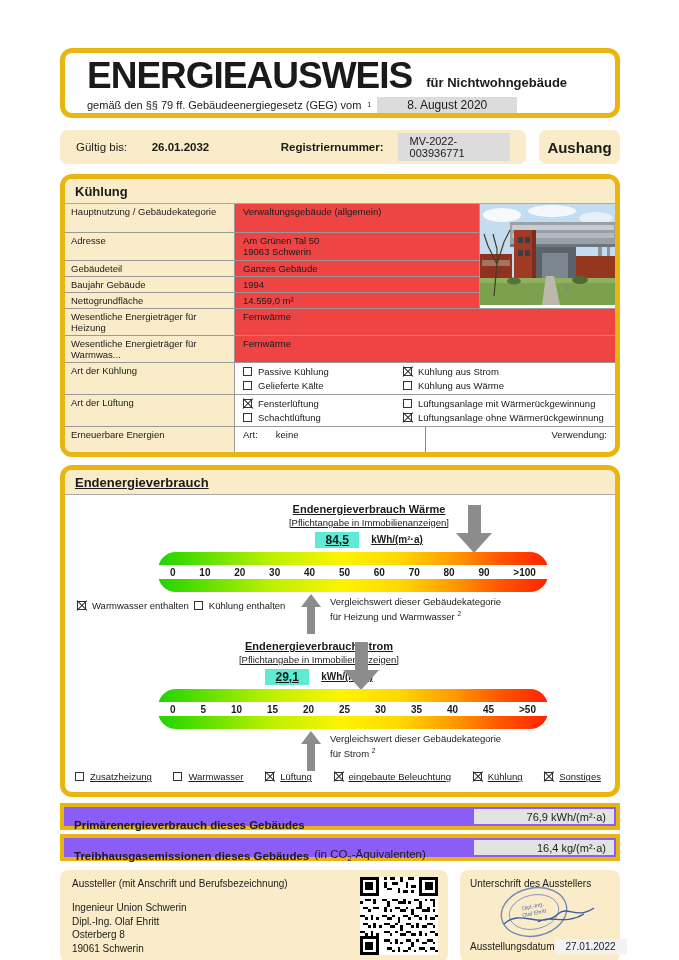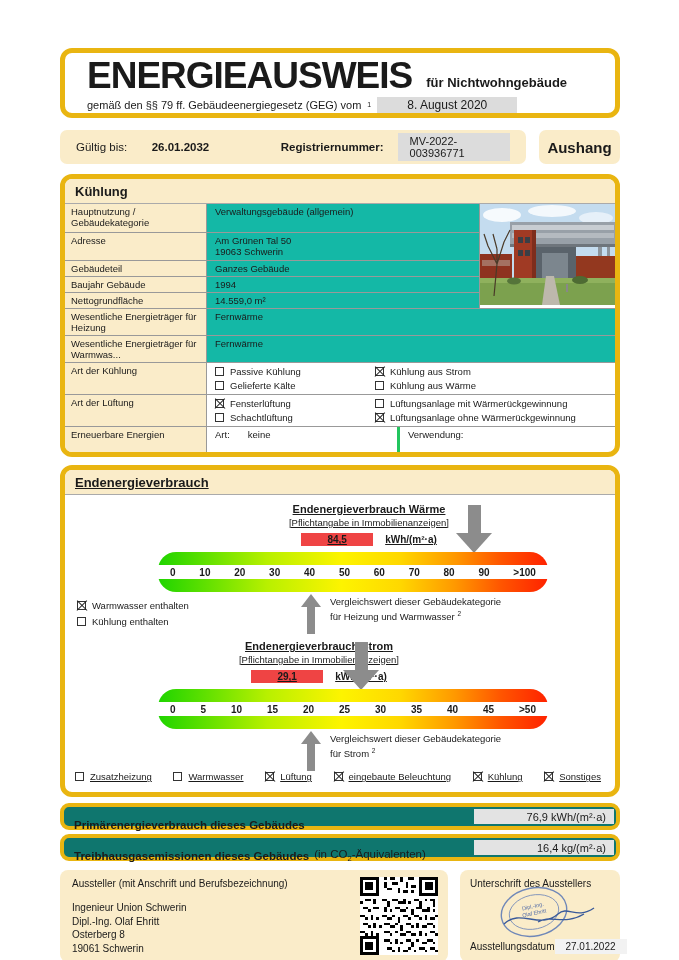--- a/index.html
+++ b/index.html
@@ -47,83 +47,83 @@
   .section-header {
     background:#FAECC9; font-size:13px; font-weight:bold;
     padding:5px 10px 4px; border-bottom:1px solid #aaa;
   }
 
   
   .btable { font-size:9.5px; }
   .btable .row { display:flex; border-top:1px solid #999; }
   .btable .row:first-child { border-top:none; }
   .label-cell {
-    width:142px; background:#FAECC9; padding:2px 6px; flex:0 0 auto;
+    width:170px; background:#FAECC9; padding:2px 6px; flex:0 0 auto;
     border-right:1px solid #999;
   }
-  .value-cell { flex:1; padding:2px 8px; background:#14b8a6; }
+  .value-cell { flex:1; padding:2px 8px; background:#ef4444; }
   .upper { display:flex; }
   .upper-rows { flex:1; }
   .photo-cell { width:136px; flex:0 0 auto; border-left:1px solid #999; }
   .photo-cell svg { display:block; }
   .r-tall { min-height:28px; }
   .r-mid  { min-height:15px; }
   .cbgrid { flex:1; display:grid; grid-template-columns:160px 1fr; row-gap:3px; padding:3px 8px; }
   .cb-item { display:flex; align-items:center; gap:6px; }
   .cb {
     display:inline-block; width:9px; height:9px; border:1px solid #333;
     background:#fff; position:relative; flex:0 0 auto;
   }
   .cb.checked::before, .cb.checked::after {
     content:""; position:absolute; left:-3px; top:3px; width:14px; height:1.4px;
     background:#222;
   }
   .cb.checked::before { transform:rotate(45deg); }
   .cb.checked::after  { transform:rotate(-45deg); }
   .renew-split { flex:1; display:flex;gap:20px; }
   .renew-left { width:170px; padding:2px 8px 12px; display:flex; gap:18px; }
-  .renew-right { flex:1; border-left:3px solid #22c55e; padding:2px 8px; }
+  .renew-right { flex:1; border-left:1px solid #22c55e; padding:2px 8px;text-align:right; }
 
   
   .cons-body { padding:8px 8px 6px; position:relative; }
   .scale-top { position:relative; }
   .scale-titles { width:300px; text-align:center; }
   .scale-titles.heat { margin-left:146px; }
   .scale-titles.power { margin-left:96px; }
   .scale-title { font-size:11px; font-weight:bold; line-height:1.25; }
   .scale-note { font-size:9.5px; line-height:1.3; }
   .value-row { display:flex; justify-content:center; align-items:center; gap:12px; margin-top:2px; height:17px; }
-  .value-box { background:#ef4444; font-size:10px; font-weight:bold; width:72px; text-align:center; padding:1px 0; }
+  .value-box { background:#5eead4; font-size:12px; font-weight:bold; width:44px; text-align:center; padding:1px 0; }
   .unit { font-size:10px; font-weight:bold; }
   .bar { position:relative; margin:4px 0 0 85px; width:390px; height:40px; border-radius:18px;
     background:linear-gradient(90deg,#1FD400 0%,#5FE000 12%,#B8F000 28%,#FDF400 47%,#FFD800 62%,#FF9900 76%,#FF5500 88%,#FF2200 100%); }
   .band {
     position:absolute; left:0; right:0; top:13px; height:14px; background:#fff;
     display:flex; justify-content:space-between; align-items:center; padding:0 12px;
     font-size:10px; font-weight:bold;
   }
   .arrow-down { position:absolute; width:36px; display:flex; flex-direction:column; align-items:center; top:2px; }
   .arrow-down .stem { width:13px; flex:1; background:#8C8C8C; }
   .arrow-down .head { width:0; height:0; border-left:18px solid transparent; border-right:18px solid transparent; border-top:20px solid #8C8C8C; }
   .ad-heat { left:383px; height:48px; }
   .ad-power { left:270px; height:48px; }
   .below-bar { position:relative; height:48px; }
-  .included-list { position:absolute; left:4px; top:8px; display:flex; flex-direction:column; gap:5px; font-size:9.5px; }
+  .included-list { position:absolute; left:4px; top:8px; display:flex; flex-direction:row; gap:5px; font-size:9.5px; }
   .compare { position:absolute; left:228px; top:2px; display:flex; gap:9px; }
   .arrow-up { width:20px; height:40px; display:flex; flex-direction:column; align-items:center; }
   .arrow-up .headu { width:0; height:0; border-left:10px solid transparent; border-right:10px solid transparent; border-bottom:13px solid #8C8C8C; }
   .arrow-up .stemu { width:8px; flex:1; background:#8C8C8C; }
   .compare-text { font-size:9.5px; line-height:1.5; padding-top:1px; }
   .compare-text sup { font-size:6.5px; }
   .includes-label { font-size:10px; font-weight:bold; margin:2px 0 4px 2px; }
   .includes-row { display:flex; justify-content:space-between; padding:0 6px 4px 2px; font-size:9.5px; }
 
   
   .result-box {
-    margin-top:6px; border:4px solid #E9B511; border-radius:9px; background:#0f766e;
+    margin-top:6px; border:4px solid #E9B511; border-radius:0; background:#8b5cf6;
     height:27px; position:relative; display:flex; align-items:center; padding:16px 150px 0 10px;
     font-size:11.5px;
   }
   .result-box .main-lbl { font-weight:bold; }
   .result-box .sub-lbl { font-weight:normal; margin-left:5px; }
   .result-box sub { font-size:7.5px; }
   .result-val {
     position:absolute; right:2px; top:2px; bottom:2px; width:140px; background:#E3E3E3;
     display:flex; align-items:center; justify-content:flex-end; padding-right:8px;
     font-size:11px; font-weight:normal;

